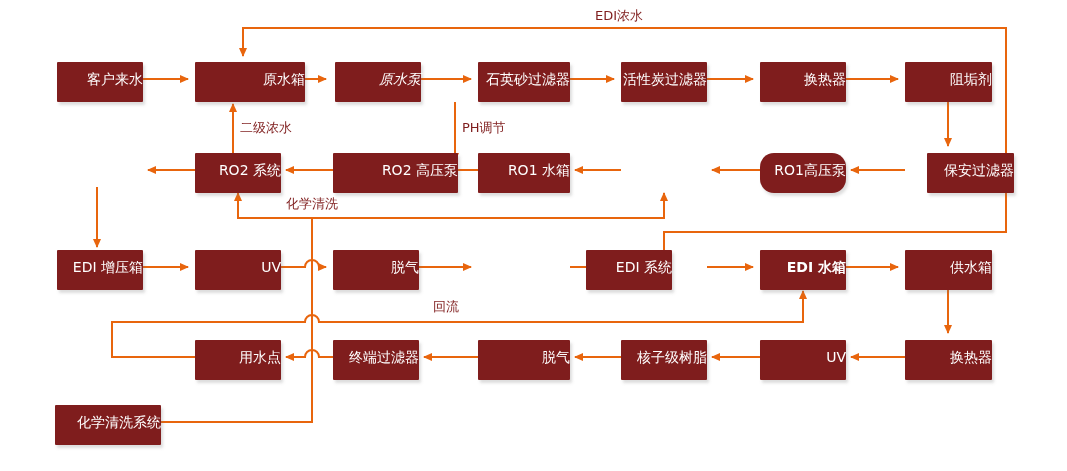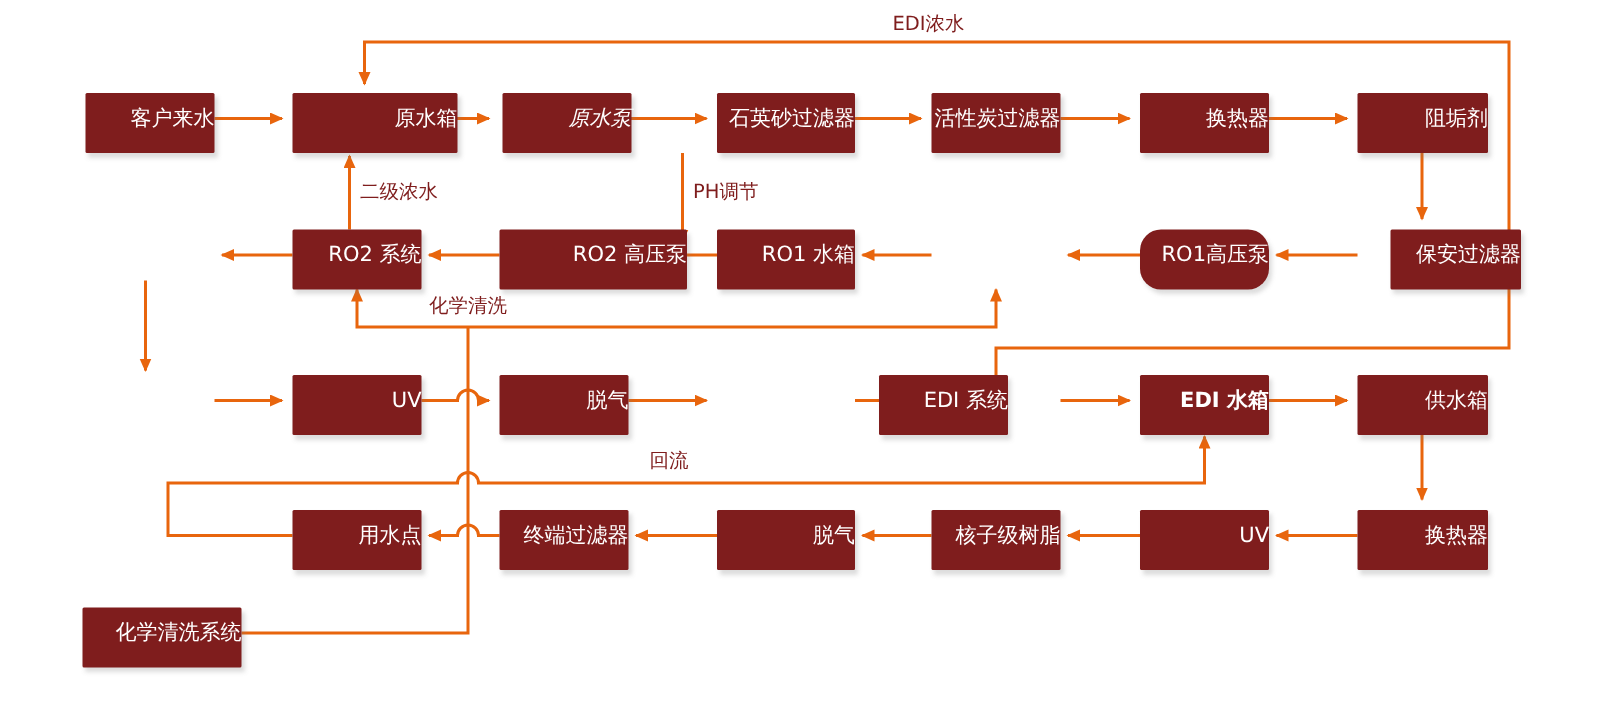--- a/index.html
+++ b/index.html
@@ -94,20 +94,21 @@
   <div class="node" style="left:621px;top:62px;width:86px;">活性炭过滤器</div>
   <div class="node" style="left:760px;top:62px;width:86px;">换热器</div>
   <div class="node" style="left:905px;top:62px;width:87px;">阻垢剂</div>
 
   <div class="node" style="left:195px;top:153px;width:86px;">RO2 系统</div>
   <div class="node" style="left:333px;top:153px;width:86px;padding-left:39px;">RO2 高压泵</div>
   <div class="node" style="left:478px;top:153px;width:92px;">RO1 水箱</div>
   <div class="node" style="left:760px;top:153px;width:86px;border-radius:14px;">RO1高压泵</div>
   <div class="node" style="left:927px;top:153px;width:87px;">保安过滤器</div>
 
+  <div class="node" style="left:57px;top:250px;width:86px;">EDI 增压箱</div>
   <div class="node" style="left:195px;top:250px;width:86px;">UV</div>
   <div class="node" style="left:333px;top:250px;width:86px;">脱气</div>
   <div class="node" style="left:586px;top:250px;width:86px;">EDI 系统</div>
   <div class="node" style="left:760px;top:250px;width:86px;font-weight:bold;">EDI 水箱</div>
   <div class="node" style="left:905px;top:250px;width:87px;">供水箱</div>
 
   <div class="node" style="left:195px;top:340px;width:86px;">用水点</div>
   <div class="node" style="left:333px;top:340px;width:86px;">终端过滤器</div>
   <div class="node" style="left:478px;top:340px;width:92px;">脱气</div>
   <div class="node" style="left:621px;top:340px;width:86px;">核子级树脂</div>

